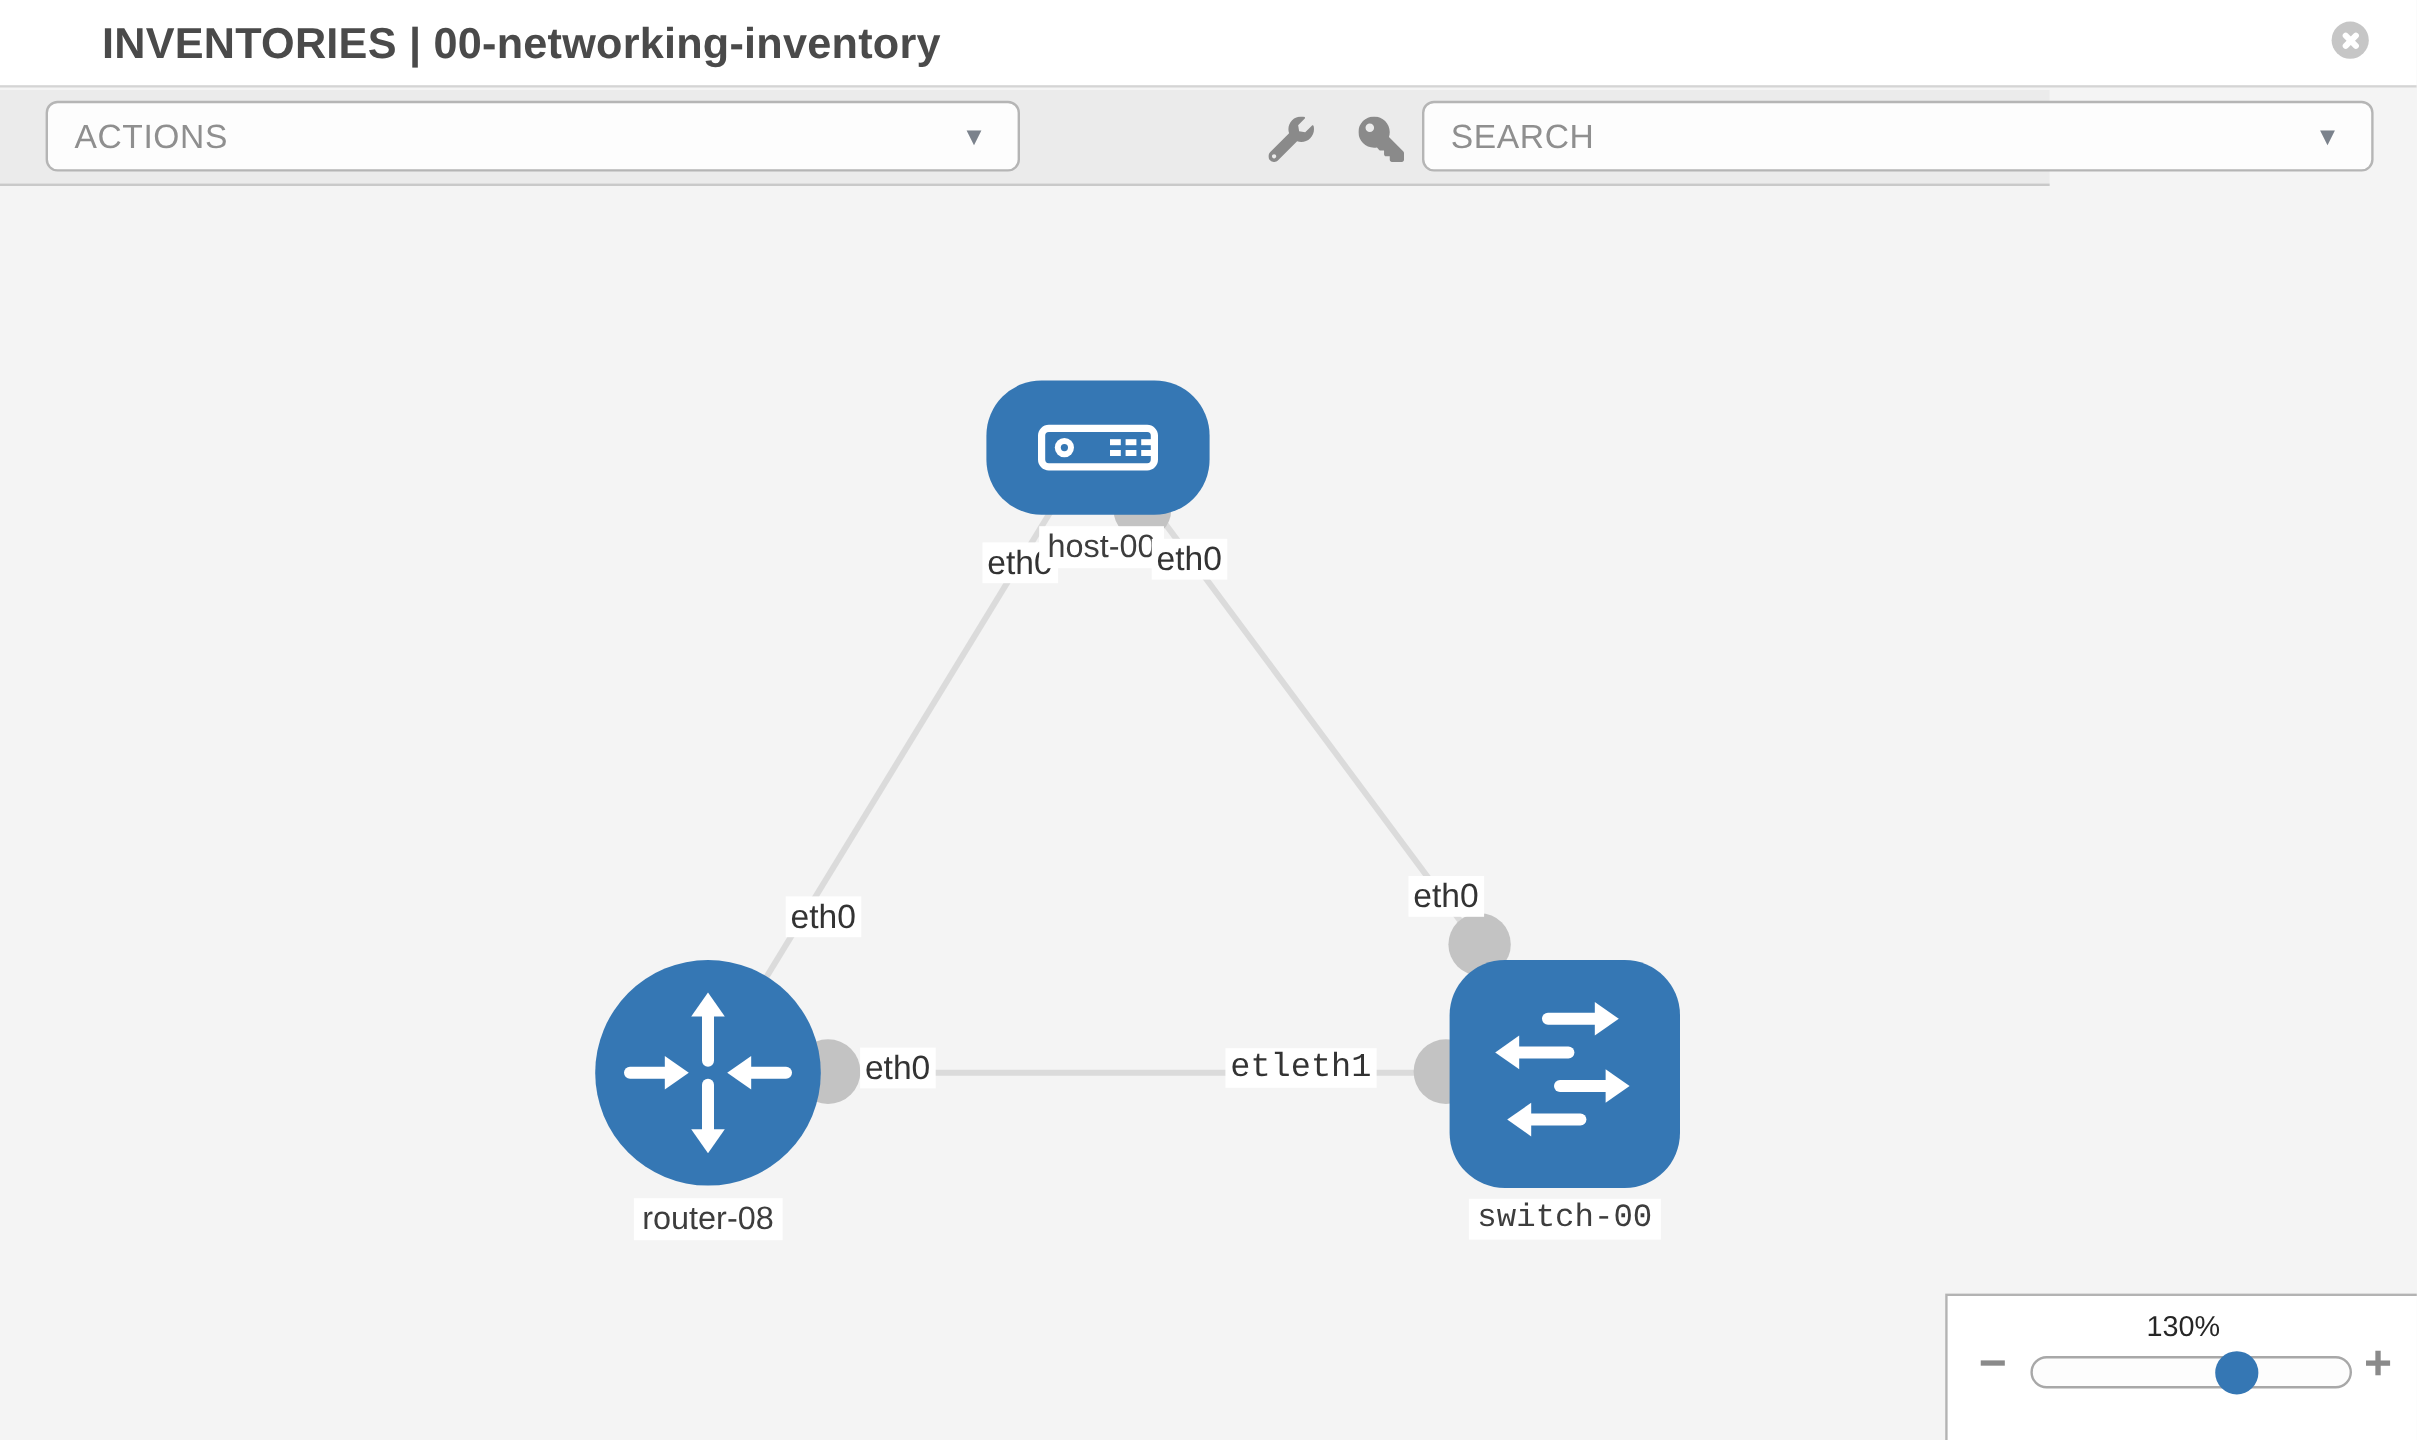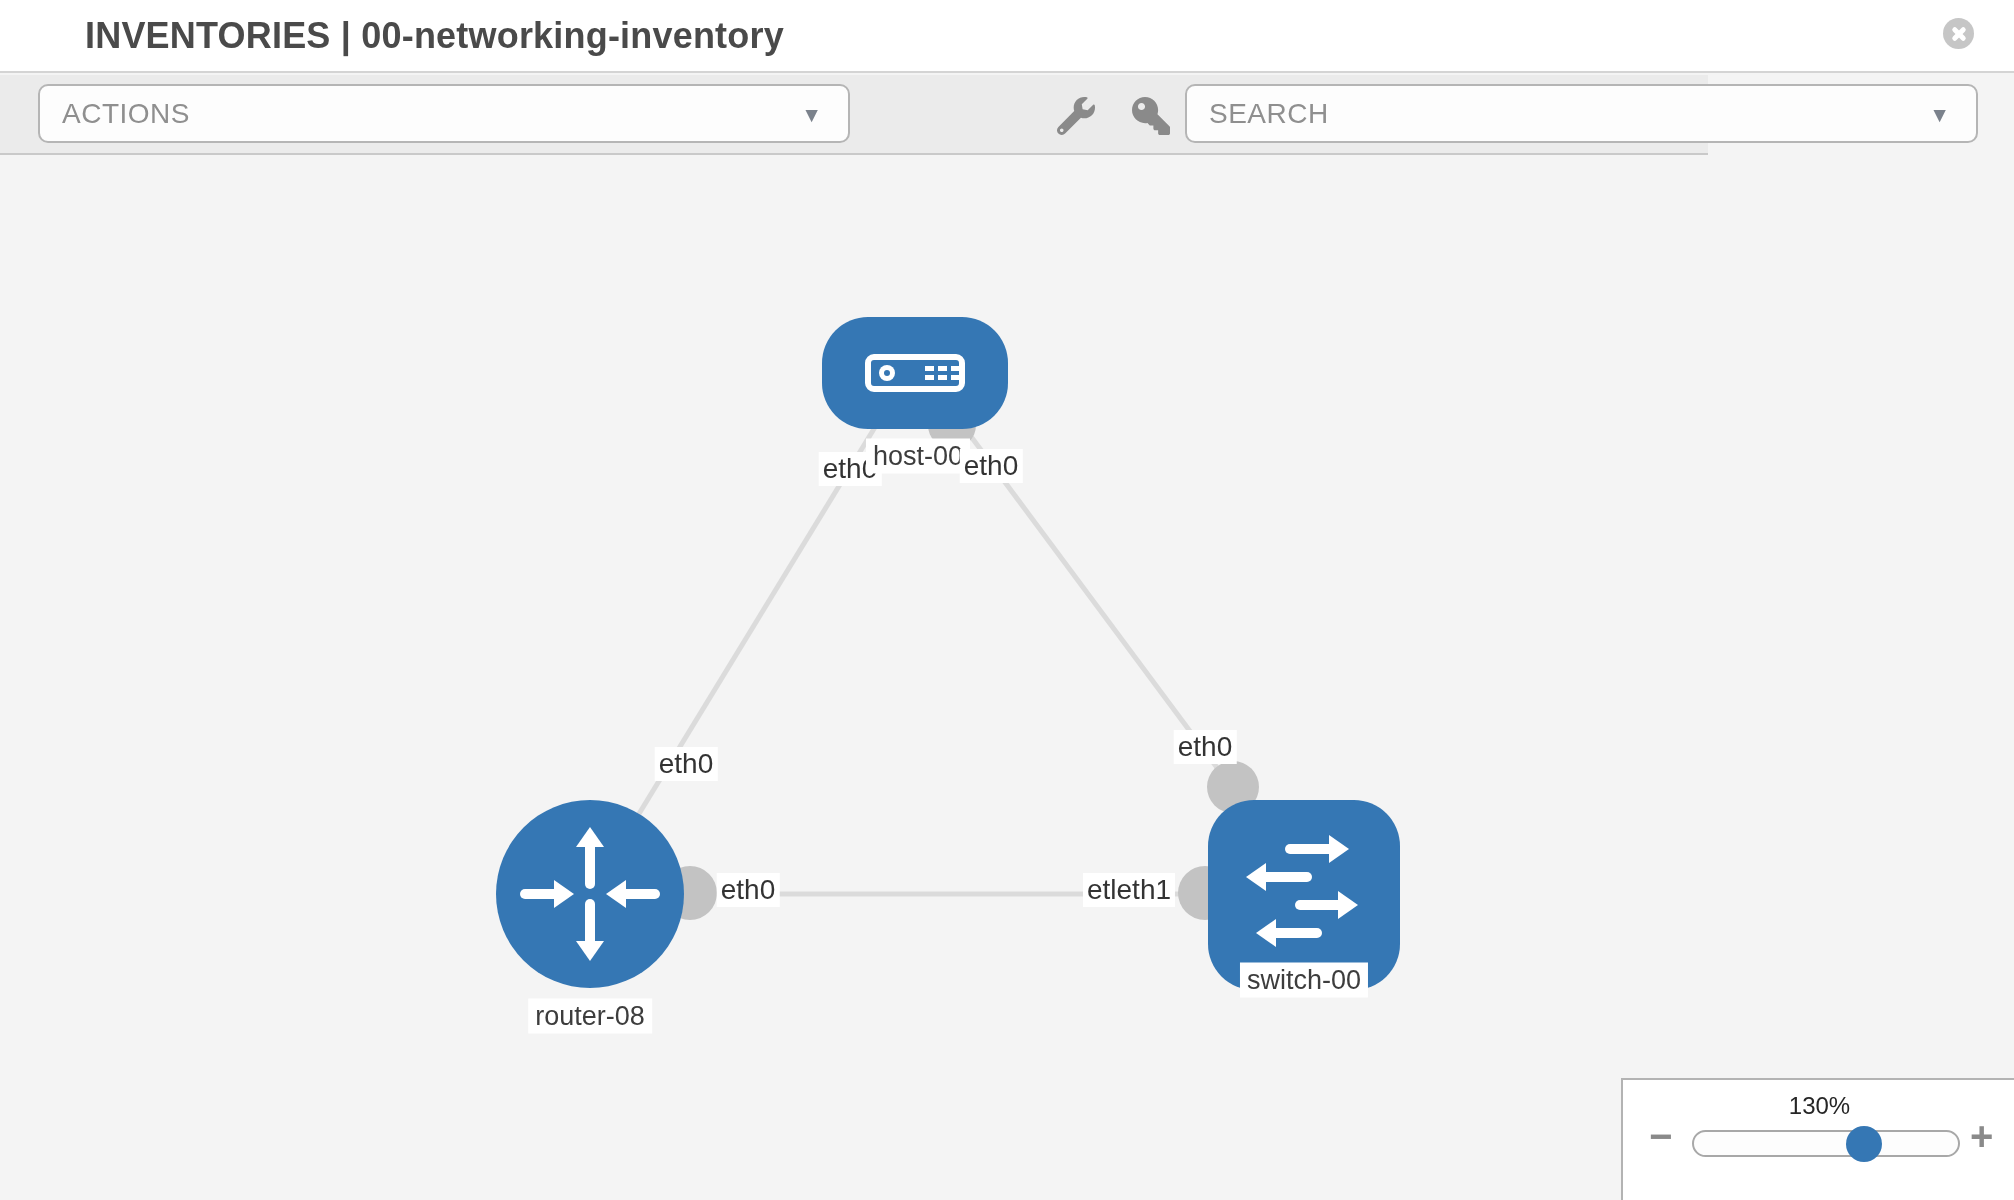--- a/index.html
+++ b/index.html
@@ -195,23 +195,23 @@
         </g>
       </g>
     </svg>
   <div class="labels" id="labels">
       <div class="tlabel iface" style="left: 686px; top: 607px;">eth0</div>
       <div class="tlabel iface" style="left: 850px; top: 312px;">eth0</div>
       <div class="tlabel node" style="left: 918px; top: 299px;">host-00</div>
       <div class="tlabel iface" style="left: 991px; top: 309px;">eth0</div>
       <div class="tlabel iface" style="left: 1205px; top: 590px;">eth0</div>
       <div class="tlabel iface" style="left: 748px; top: 733px;">eth0</div>
-      <div class="tlabel iface" style="left: 1129px; top: 733px;">etleth1</div>
+      <div class="tlabel iface" style="left: 1084px; top: 733px; font-family: Liberation Mono, monospace;">etleth1</div>
       <div class="tlabel node" style="left: 590px; top: 859px;">router-08</div>
-      <div class="tlabel node" style="left: 1304px; top: 823px;">switch-00</div>
+      <div class="tlabel node" style="left: 1304px; top: 859px; font-family: Liberation Mono, monospace;">switch-00</div>
     </div>
 </div>
 
 <div class="zoom-panel">
   <div class="zoom-level">130%</div>
   <span class="zoom-minus">−</span>
   <div class="zoom-track">
     <div class="zoom-thumb" id="zoom-thumb" style="left: 64.5%; background: rgb(53, 119, 180);"></div>
   </div>
   <span class="zoom-plus">+</span>

